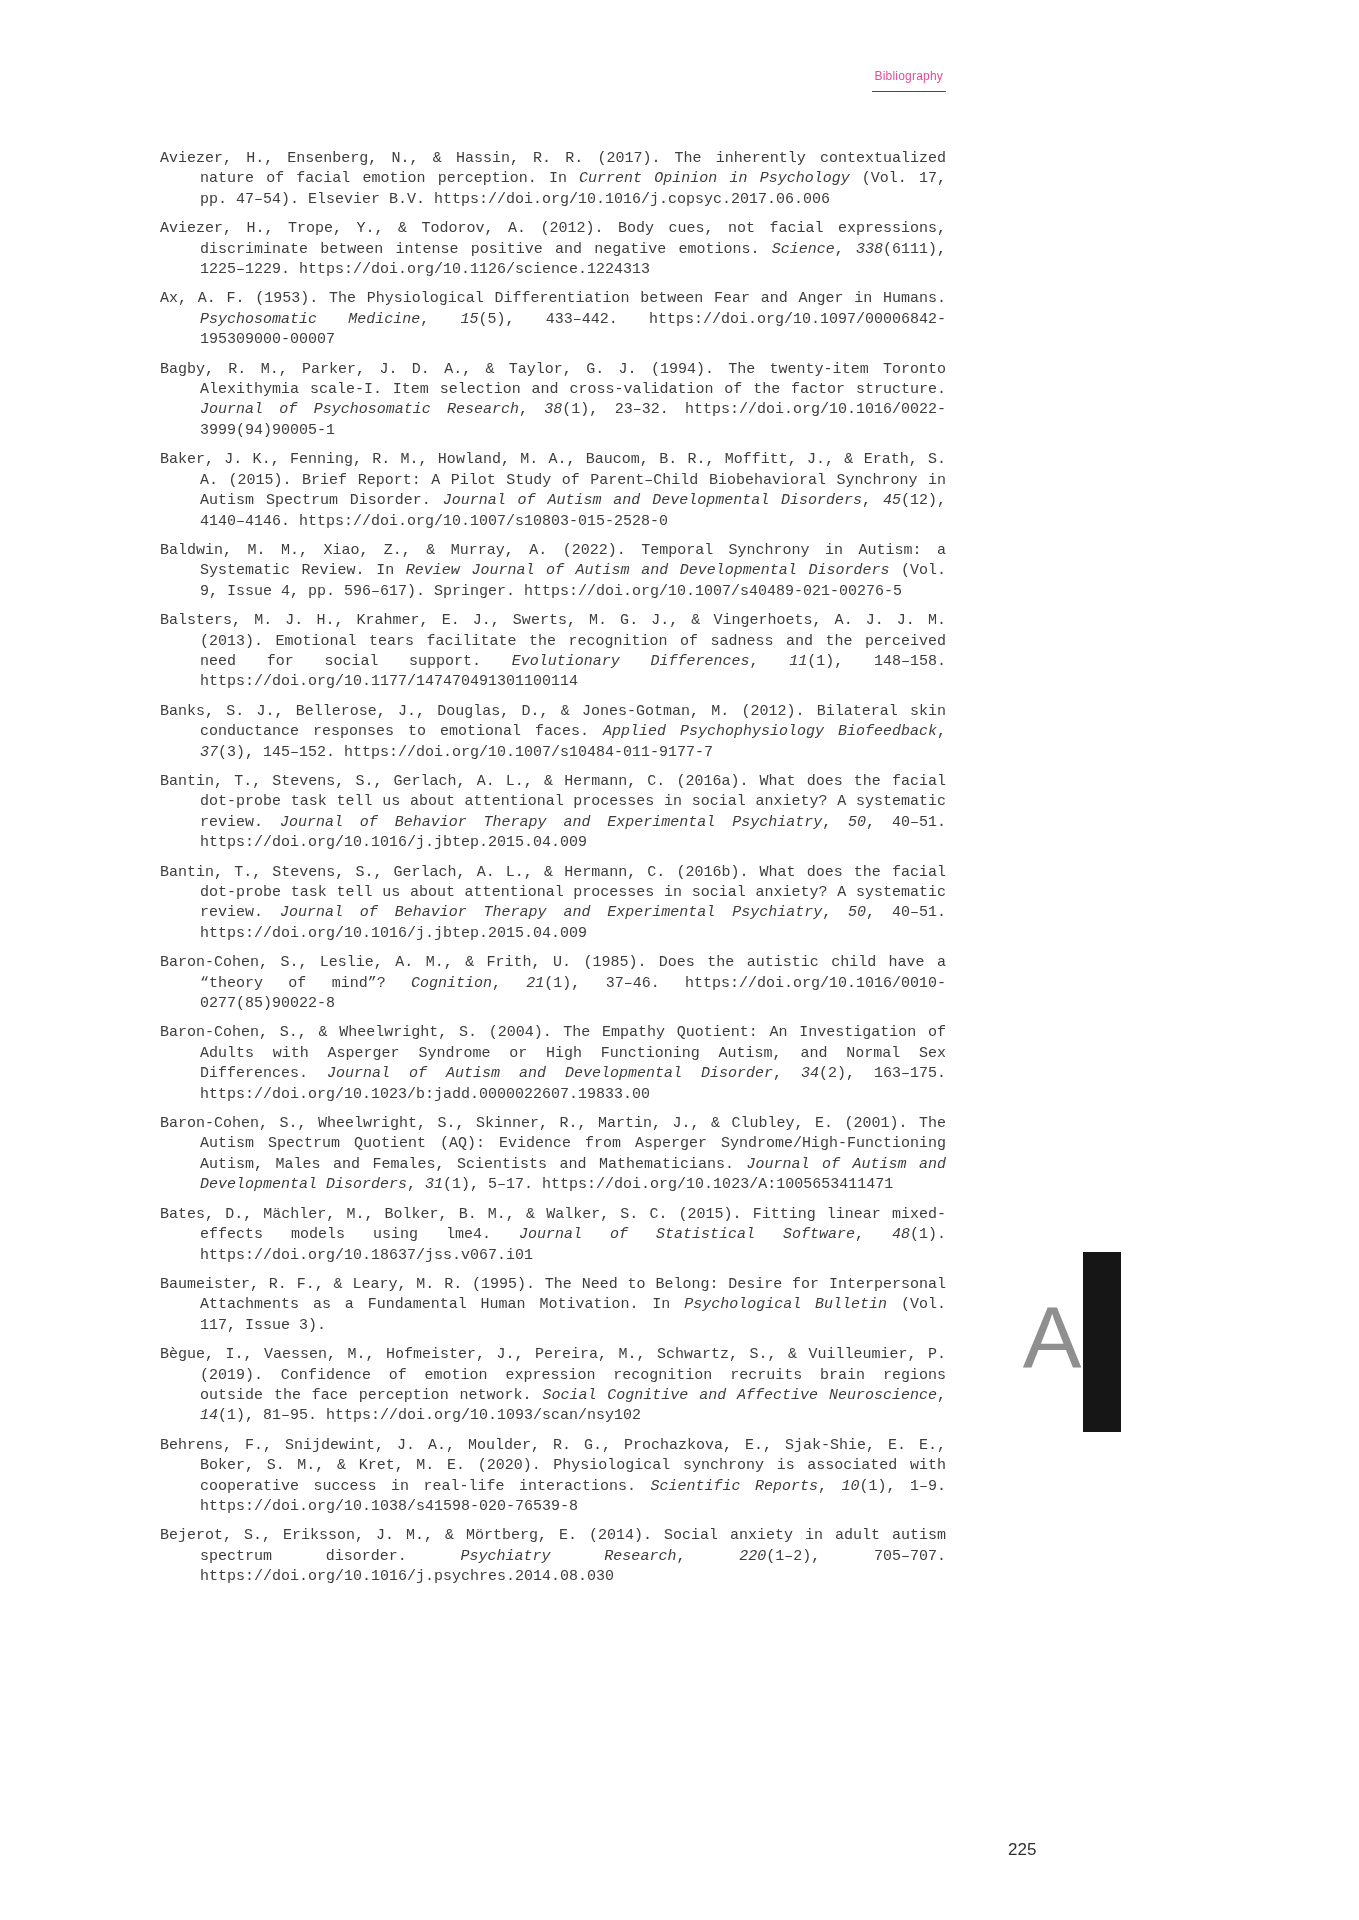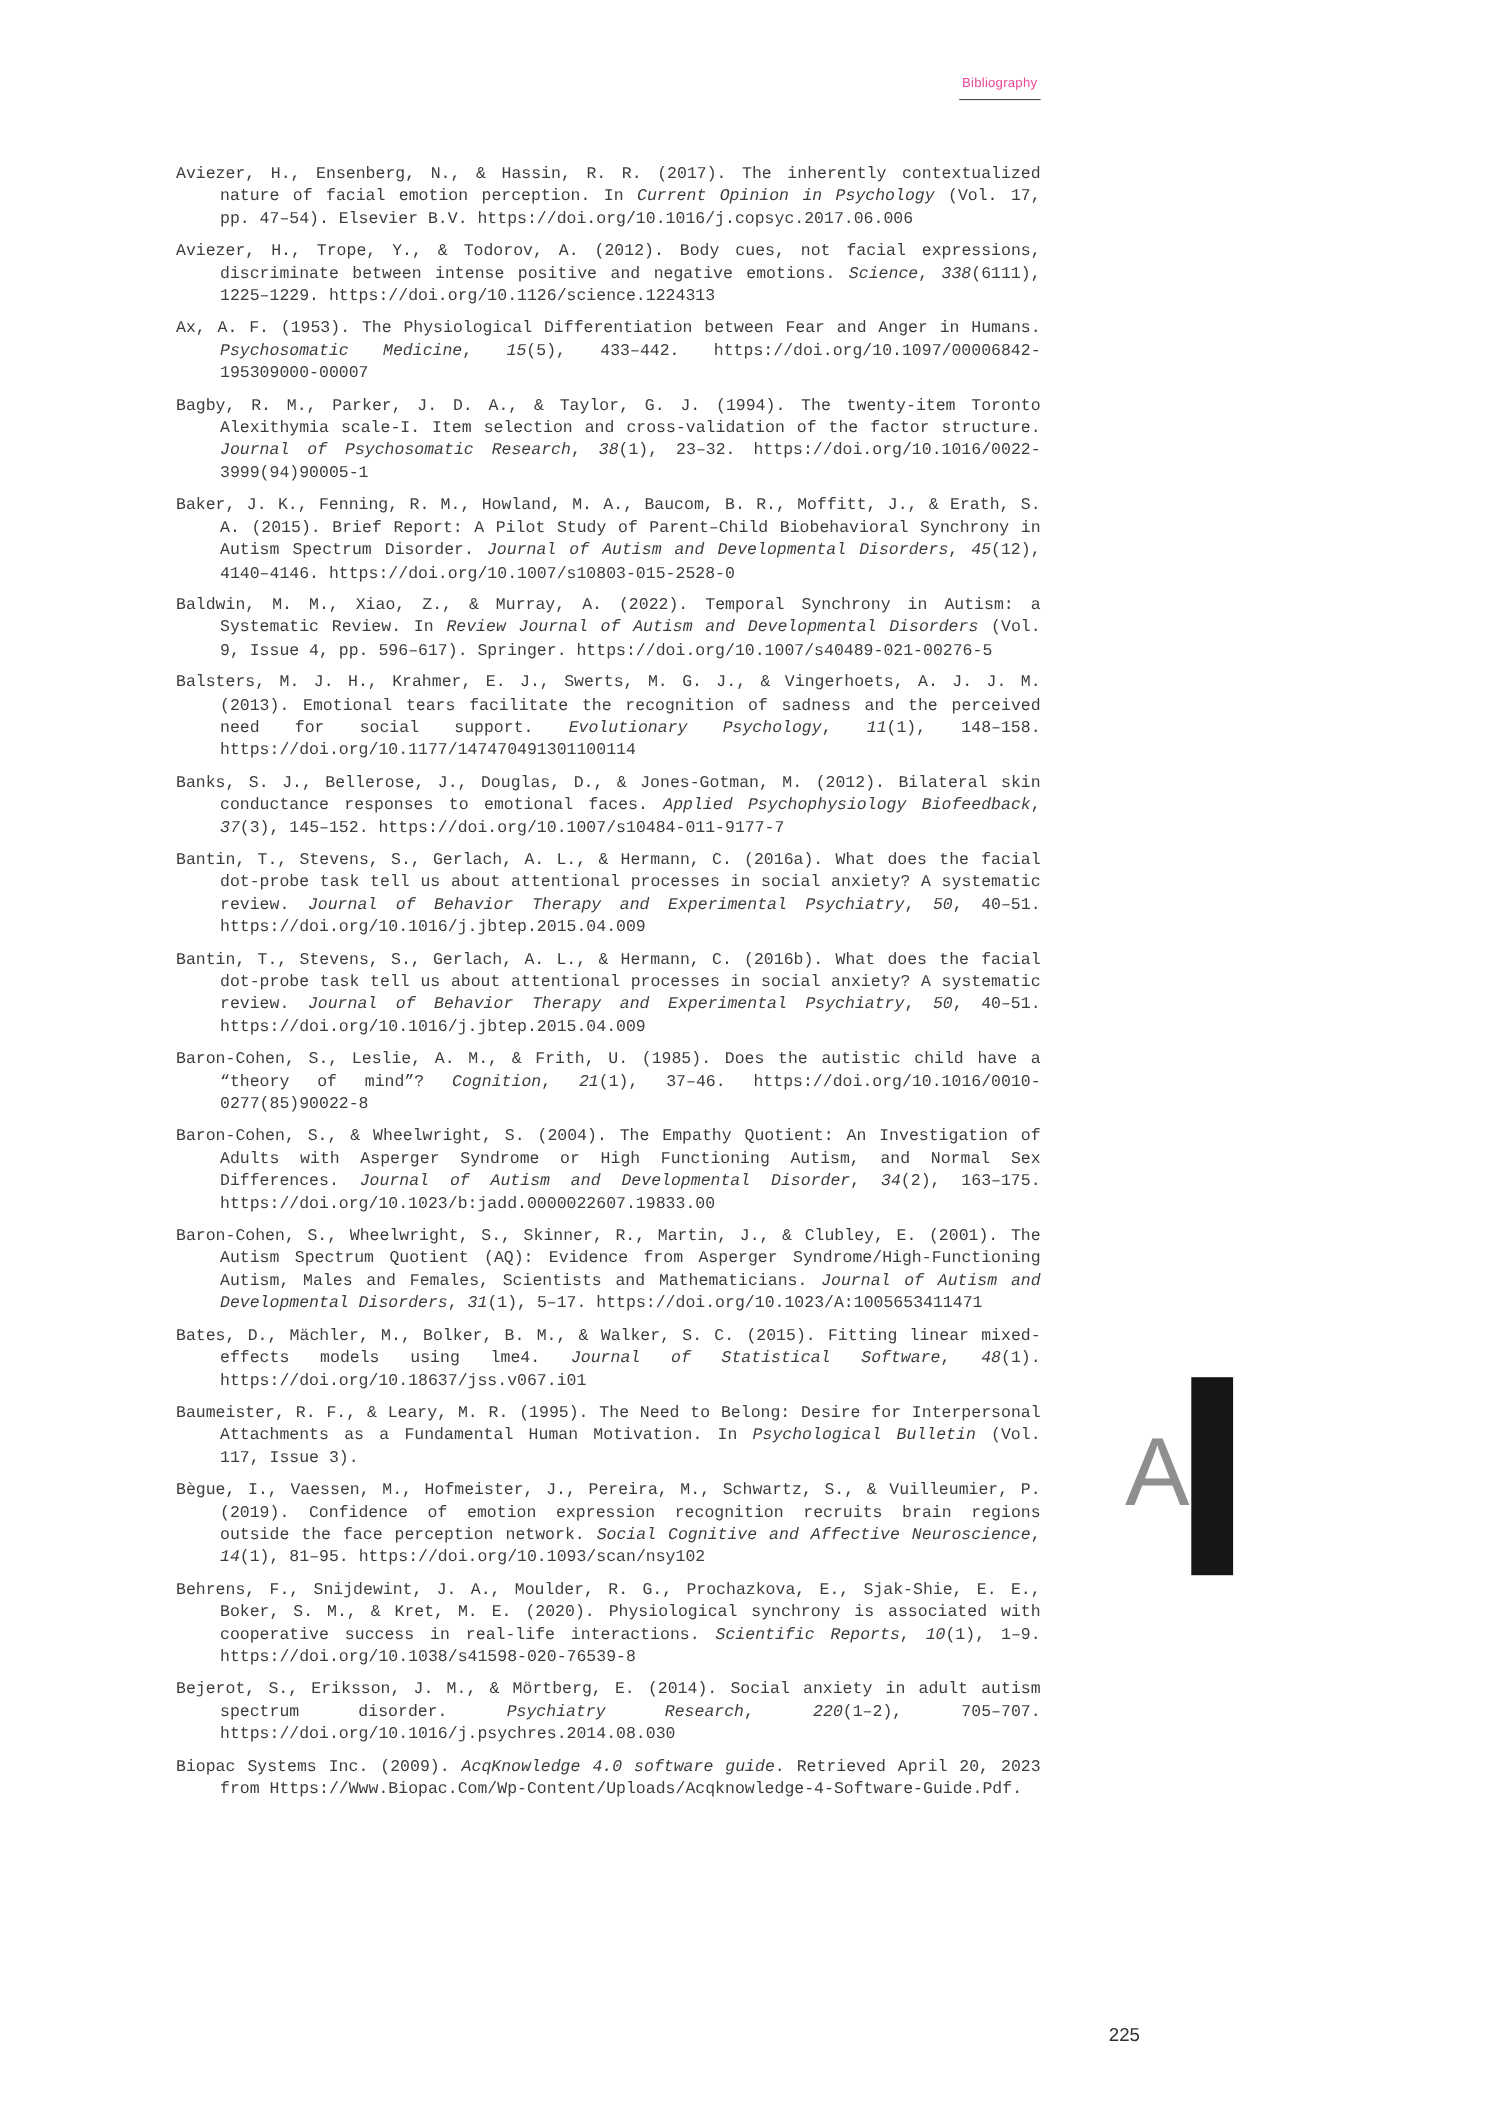--- a/index.html
+++ b/index.html
@@ -80,33 +80,32 @@
     <h1 class="page-title">Bibliography</h1>
   </header>
 
   <main class="reference-list">
       <p class="ref"><span>Aviezer, H., Ensenberg, N., &amp; Hassin, R. R. (2017). The inherently contextualized nature of facial emotion perception. In </span><span class="it">Current Opinion in Psychology</span><span> (Vol. 17, pp. 47–54). Elsevier B.V. https://doi.org/10.1016/j.copsyc.2017.06.006</span></p>
       <p class="ref"><span>Aviezer, H., Trope, Y., &amp; Todorov, A. (2012). Body cues, not facial expressions, discriminate between intense positive and negative emotions. </span><span class="it">Science</span><span>, </span><span class="it">338</span><span>(6111), 1225–1229. https://doi.org/10.1126/science.1224313</span></p>
       <p class="ref"><span>Ax, A. F. (1953). The Physiological Differentiation between Fear and Anger in Humans. </span><span class="it">Psychosomatic Medicine</span><span>, </span><span class="it">15</span><span>(5), 433–442. https://doi.org/10.1097/00006842-195309000-00007</span></p>
       <p class="ref"><span>Bagby, R. M., Parker, J. D. A., &amp; Taylor, G. J. (1994). The twenty-item Toronto Alexithymia scale-I. Item selection and cross-validation of the factor structure. </span><span class="it">Journal of Psychosomatic Research</span><span>, </span><span class="it">38</span><span>(1), 23–32. https://doi.org/10.1016/0022-3999(94)90005-1</span></p>
       <p class="ref"><span>Baker, J. K., Fenning, R. M., Howland, M. A., Baucom, B. R., Moffitt, J., &amp; Erath, S. A. (2015). Brief Report: A Pilot Study of Parent–Child Biobehavioral Synchrony in Autism Spectrum Disorder. </span><span class="it">Journal of Autism and Developmental Disorders</span><span>, </span><span class="it">45</span><span>(12), 4140–4146. https://doi.org/10.1007/s10803-015-2528-0</span></p>
       <p class="ref"><span>Baldwin, M. M., Xiao, Z., &amp; Murray, A. (2022). Temporal Synchrony in Autism: a Systematic Review. In </span><span class="it">Review Journal of Autism and Developmental Disorders</span><span> (Vol. 9, Issue 4, pp. 596–617). Springer. https://doi.org/10.1007/s40489-021-00276-5</span></p>
-      <p class="ref"><span>Balsters, M. J. H., Krahmer, E. J., Swerts, M. G. J., &amp; Vingerhoets, A. J. J. M. (2013). Emotional tears facilitate the recognition of sadness and the perceived need for social support. </span><span class="it">Evolutionary Psychology</span><span>, </span><span class="it">11</span><span>(1), 148–158. https://doi.org/10.1177/147470491301100114</span></p>
+      <p class="ref"><span>Balsters, M. J. H., Krahmer, E. J., Swerts, M. G. J., &amp; Vingerhoets, A. J. J. M. (2013). Emotional tears facilitate the recognition of sadness and the perceived need for social support. </span><span class="it">Evolutionary Differences</span><span>, </span><span class="it">11</span><span>(1), 148–158. https://doi.org/10.1177/147470491301100114</span></p>
       <p class="ref"><span>Banks, S. J., Bellerose, J., Douglas, D., &amp; Jones-Gotman, M. (2012). Bilateral skin conductance responses to emotional faces. </span><span class="it">Applied Psychophysiology Biofeedback</span><span>, </span><span class="it">37</span><span>(3), 145–152. https://doi.org/10.1007/s10484-011-9177-7</span></p>
       <p class="ref"><span>Bantin, T., Stevens, S., Gerlach, A. L., &amp; Hermann, C. (2016a). What does the facial dot-probe task tell us about attentional processes in social anxiety? A systematic review. </span><span class="it">Journal of Behavior Therapy and Experimental Psychiatry</span><span>, </span><span class="it">50</span><span>, 40–51. https://doi.org/10.1016/j.jbtep.2015.04.009</span></p>
       <p class="ref"><span>Bantin, T., Stevens, S., Gerlach, A. L., &amp; Hermann, C. (2016b). What does the facial dot-probe task tell us about attentional processes in social anxiety? A systematic review. </span><span class="it">Journal of Behavior Therapy and Experimental Psychiatry</span><span>, </span><span class="it">50</span><span>, 40–51. https://doi.org/10.1016/j.jbtep.2015.04.009</span></p>
       <p class="ref"><span>Baron-Cohen, S., Leslie, A. M., &amp; Frith, U. (1985). Does the autistic child have a “theory of mind”? </span><span class="it">Cognition</span><span>, </span><span class="it">21</span><span>(1), 37–46. https://doi.org/10.1016/0010-0277(85)90022-8</span></p>
       <p class="ref"><span>Baron-Cohen, S., &amp; Wheelwright, S. (2004). The Empathy Quotient: An Investigation of Adults with Asperger Syndrome or High Functioning Autism, and Normal Sex Differences. </span><span class="it">Journal of Autism and Developmental Disorder</span><span>, </span><span class="it">34</span><span>(2), 163–175. https://doi.org/10.1023/b:jadd.0000022607.19833.00</span></p>
       <p class="ref"><span>Baron-Cohen, S., Wheelwright, S., Skinner, R., Martin, J., &amp; Clubley, E. (2001). The Autism Spectrum Quotient (AQ): Evidence from Asperger Syndrome/High-Functioning Autism, Males and Females, Scientists and Mathematicians. </span><span class="it">Journal of Autism and Developmental Disorders</span><span>, </span><span class="it">31</span><span>(1), 5–17. https://doi.org/10.1023/A:1005653411471</span></p>
       <p class="ref"><span>Bates, D., Mächler, M., Bolker, B. M., &amp; Walker, S. C. (2015). Fitting linear mixed-effects models using lme4. </span><span class="it">Journal of Statistical Software</span><span>, </span><span class="it">48</span><span>(1). https://doi.org/10.18637/jss.v067.i01</span></p>
       <p class="ref"><span>Baumeister, R. F., &amp; Leary, M. R. (1995). The Need to Belong: Desire for Interpersonal Attachments as a Fundamental Human Motivation. In </span><span class="it">Psychological Bulletin</span><span> (Vol. 117, Issue 3).</span></p>
       <p class="ref"><span>Bègue, I., Vaessen, M., Hofmeister, J., Pereira, M., Schwartz, S., &amp; Vuilleumier, P. (2019). Confidence of emotion expression recognition recruits brain regions outside the face perception network. </span><span class="it">Social Cognitive and Affective Neuroscience</span><span>, </span><span class="it">14</span><span>(1), 81–95. https://doi.org/10.1093/scan/nsy102</span></p>
       <p class="ref"><span>Behrens, F., Snijdewint, J. A., Moulder, R. G., Prochazkova, E., Sjak-Shie, E. E., Boker, S. M., &amp; Kret, M. E. (2020). Physiological synchrony is associated with cooperative success in real-life interactions. </span><span class="it">Scientific Reports</span><span>, </span><span class="it">10</span><span>(1), 1–9. https://doi.org/10.1038/s41598-020-76539-8</span></p>
       <p class="ref"><span>Bejerot, S., Eriksson, J. M., &amp; Mörtberg, E. (2014). Social anxiety in adult autism spectrum disorder. </span><span class="it">Psychiatry Research</span><span>, </span><span class="it">220</span><span>(1–2), 705–707. https://doi.org/10.1016/j.psychres.2014.08.030</span></p>
-      <p class="ref"><span>Biopac Systems Inc. (2009). </span><span class="it">AcqKnowledge 4.0 software guide</span><span>. Retrieved April 20, 2023 from Https://Www.Biopac.Com/Wp-Content/Uploads/Acqknowledge-4-Software-Guide.Pdf.</span></p>
     </main>
 
   <span class="tab-letter" style="color: rgb(143, 143, 143);">A</span>
 
   <div class="tab-bar" style="background: rgb(22, 22, 22);"></div>
 
   <footer>
     <span class="page-number">225</span>
   </footer>
 

